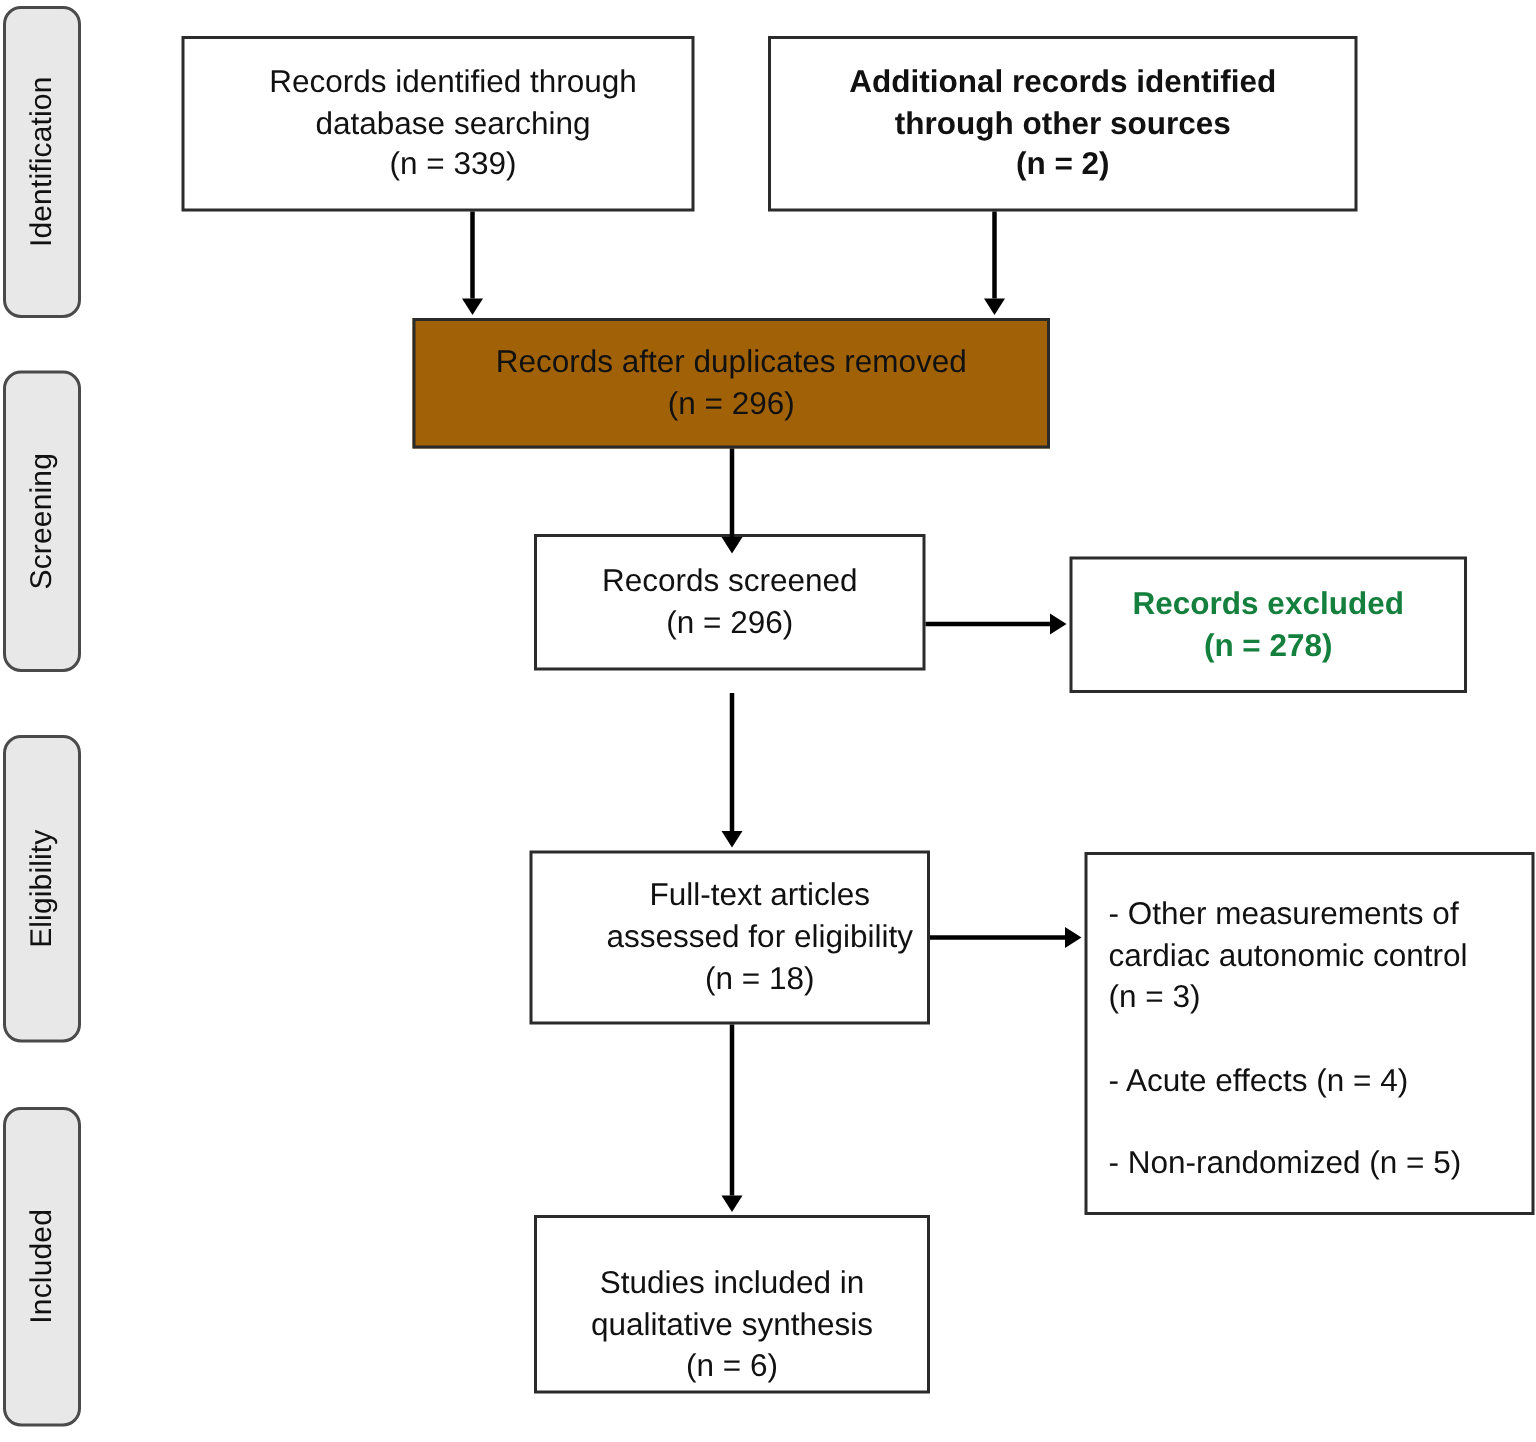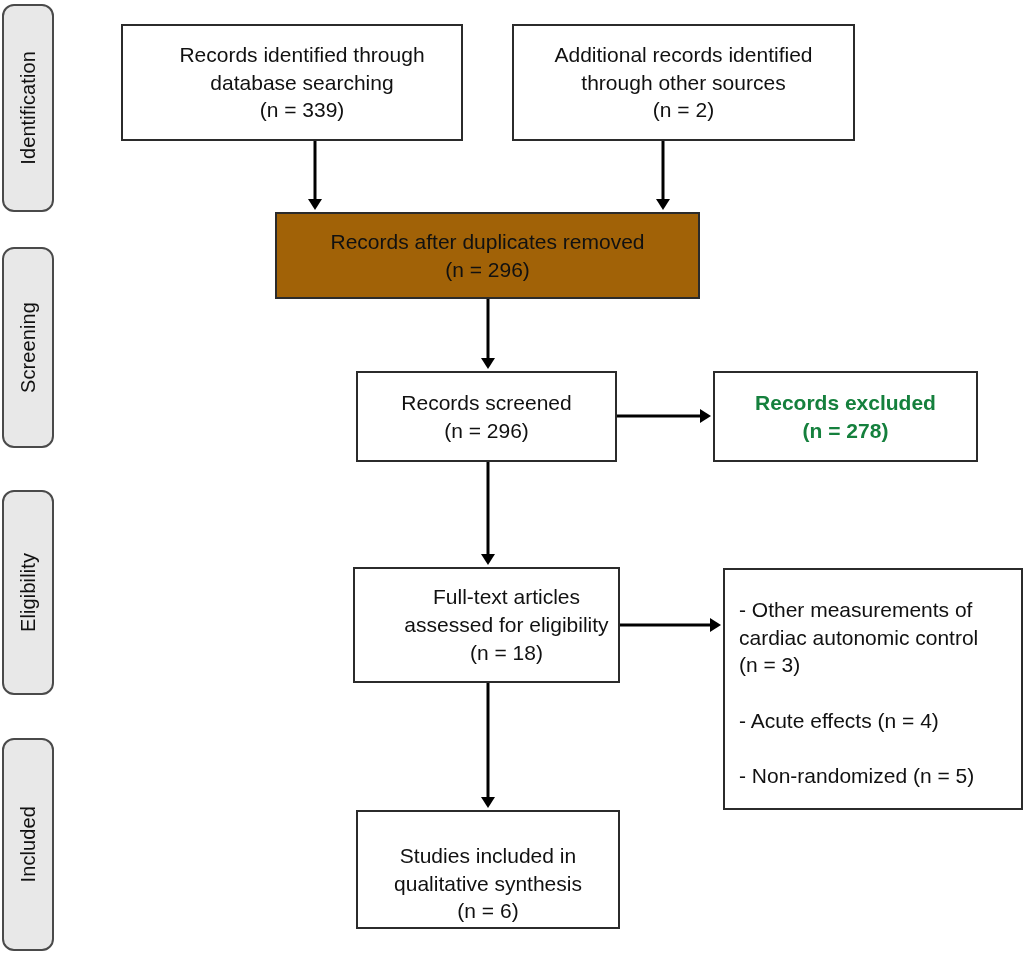--- a/index.html
+++ b/index.html
@@ -88,30 +88,30 @@
       <span class="stage-text" style="color: rgb(17, 17, 17);">Eligibility</span>
     </div>
     <div class="stage-pill" style="left: 2px; top: 738px; width: 52px; height: 213px; background: rgb(232, 232, 232); border-color: rgb(74, 74, 74);">
       <span class="stage-text" style="color: rgb(17, 17, 17);">Included</span>
     </div>
     <div class="flow-box" style="left: 121px; top: 24px; width: 342px; height: 117px; background: rgb(255, 255, 255); border-color: rgb(43, 43, 43); padding-left: 20px;">
       <div class="box-text" style="color: rgb(17, 17, 17);">Records identified through
 database searching
 (n = 339)</div>
     </div>
-    <div class="flow-box" style="left: 512px; top: 24px; width: 343px; height: 117px; background: rgb(255, 255, 255); border-color: rgb(43, 43, 43);">
+    <div class="flow-box" style="left: 512px; top: 24px; width: 393px; height: 117px; background: rgb(255, 255, 255); border-color: rgb(43, 43, 43); font-weight: bold;">
       <div class="box-text" style="color: rgb(17, 17, 17);">Additional records identified
 through other sources
 (n = 2)</div>
     </div>
     <div class="flow-box" style="left: 275px; top: 212px; width: 425px; height: 87px; background: #a16207; border-color: rgb(43, 43, 43);">
       <div class="box-text" style="color: rgb(17, 17, 17);">Records after duplicates removed
 (n = 296)</div>
     </div>
-    <div class="flow-box" style="left: 356px; top: 371px; width: 261px; height: 91px; background: rgb(255, 255, 255); border-color: rgb(43, 43, 43);">
+    <div class="flow-box" style="left: 356px; top: 356px; width: 261px; height: 91px; background: rgb(255, 255, 255); border-color: rgb(43, 43, 43);">
       <div class="box-text" style="color: rgb(17, 17, 17);">Records screened
 (n = 296)</div>
     </div>
     <div class="flow-box" style="left: 713px; top: 371px; width: 265px; height: 91px; background: rgb(255, 255, 255); border-color: rgb(43, 43, 43);">
       <div class="box-text" style="color: #15803d; font-weight: bold;">Records excluded
 (n = 278)</div>
     </div>
     <div class="flow-box" style="left: 353px; top: 567px; width: 267px; height: 116px; background: rgb(255, 255, 255); border-color: rgb(43, 43, 43);">
       <div class="box-text" style="color: rgb(17, 17, 17); margin-left: 40px;">Full-text articles
 assessed for eligibility

